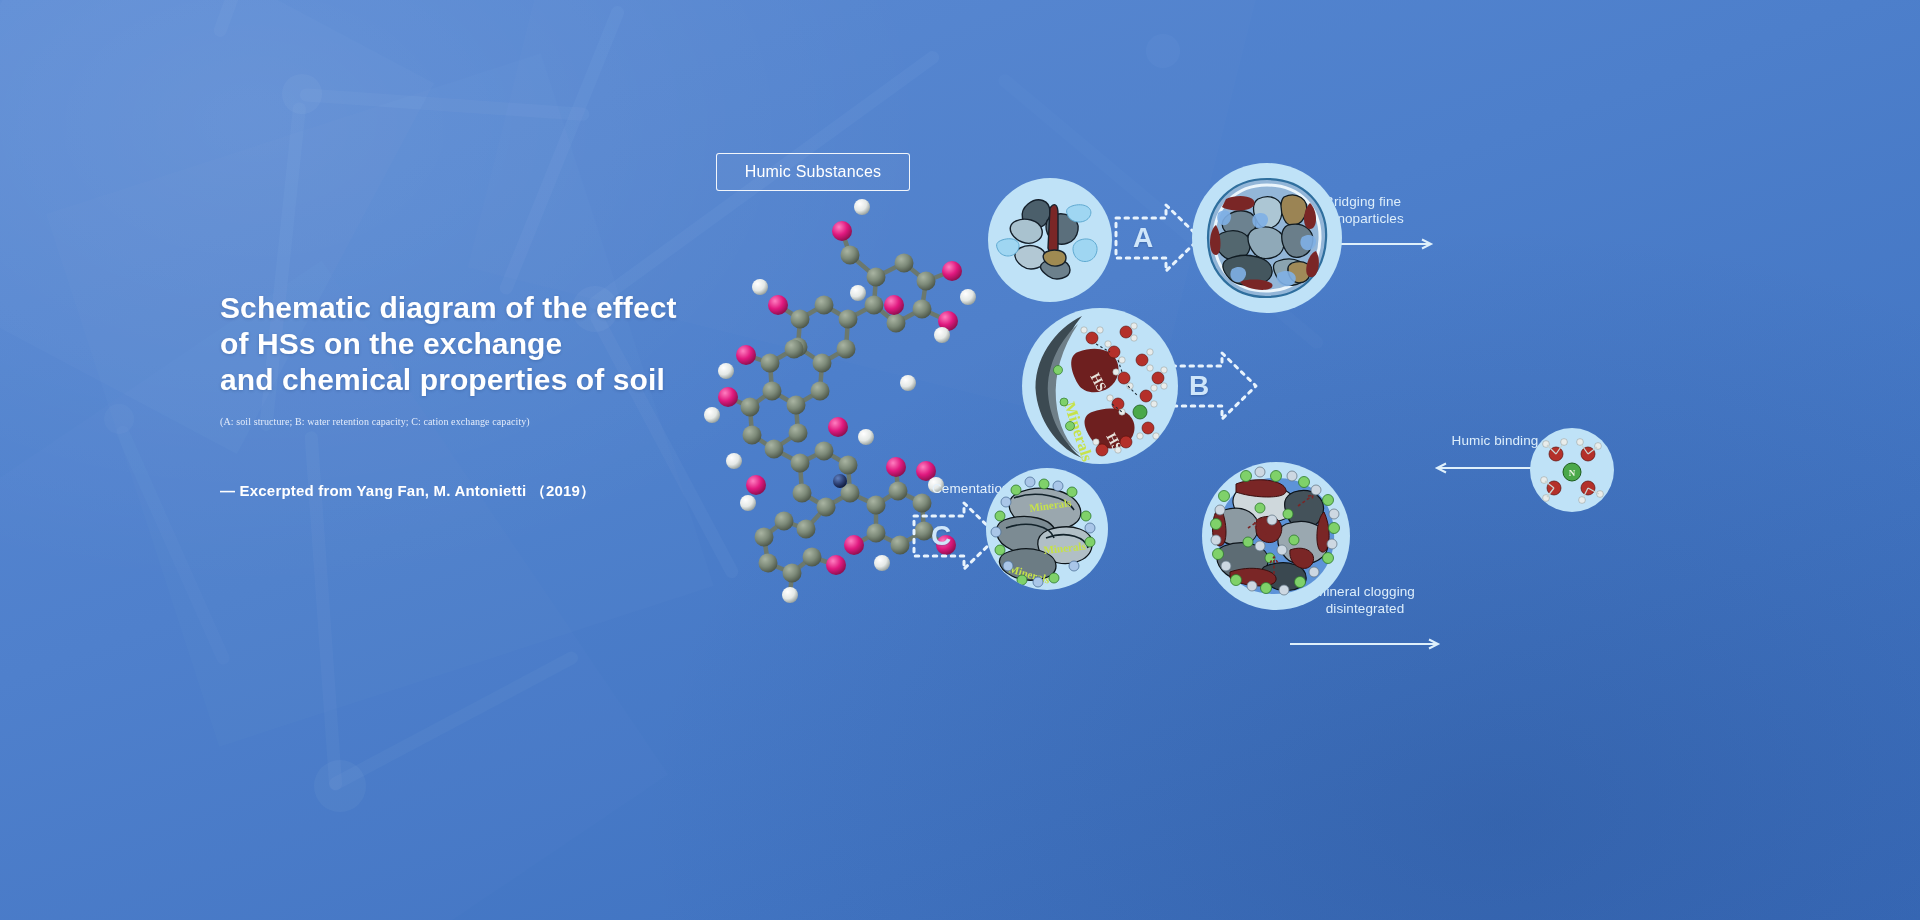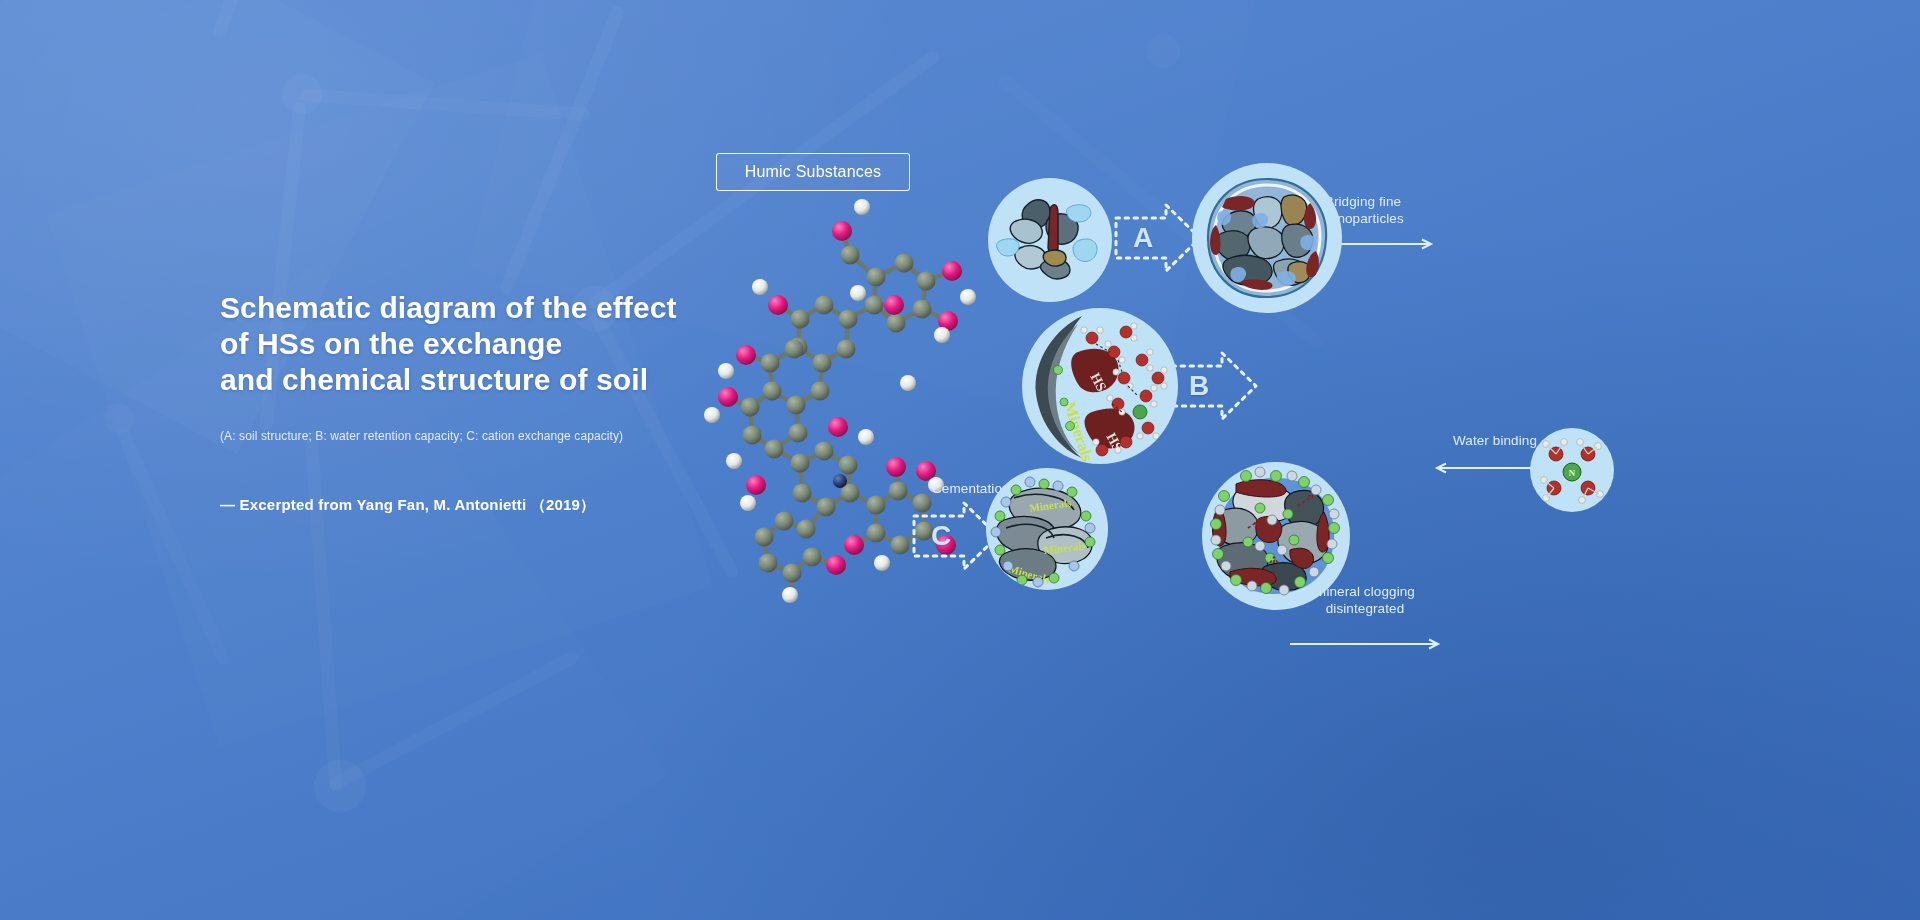--- a/index.html
+++ b/index.html
@@ -23,22 +23,22 @@
   .wm-facet{position:absolute;background:rgba(255,255,255,.035);}
 
   
   .text-block{position:absolute;left:220px;top:290px;width:700px;}
   .title{
     color:#ffffff;font-size:30px;line-height:36px;font-weight:bold;
     letter-spacing:.1px;margin:0;text-shadow:0 1px 3px rgba(20,48,95,.25);
   }
   .title span{display:block;}
   .caption{
-    color:#e3ecfb;font-size:12px;line-height:20px;margin-top:28px;
-    font-weight:400;letter-spacing:.1px;
+    color:#e3ecfb;font-size:10px;line-height:20px;margin-top:14px;
+    font-weight:400;letter-spacing:.1px;font-family:Liberation Serif, serif;
   }
   .attrib{
     color:#ffffff;font-size:15px;font-weight:bold;margin-top:50px;letter-spacing:.2px;
   }
 
   
   .hs-pill{
     position:absolute;left:716px;top:153px;width:192px;height:36px;
     border:1.6px solid rgba(255,255,255,.92);border-radius:3px;
     display:flex;align-items:center;justify-content:center;
@@ -97,21 +97,21 @@
     <div class="wm-node" style="left:572px;top:286px;width:46px;height:46px;"></div>
     <div class="wm-node" style="left:314px;top:760px;width:52px;height:52px;"></div>
     <div class="wm-node" style="left:1146px;top:34px;width:34px;height:34px;opacity:.65;"></div>
     <div class="wm-node" style="left:104px;top:404px;width:30px;height:30px;opacity:.65;"></div>
   </div>
 
   <div class="text-block">
     <h1 class="title">
       <span>Schematic diagram of the effect</span>
       <span>of HSs on the exchange</span>
-      <span>and chemical structure of soil</span>
+      <span>and chemical properties of soil</span>
     </h1>
     <div class="caption">(A: soil structure; B: water retention capacity; C: cation exchange capacity)</div>
     <div class="attrib">— Excerpted from Yang Fan, M. Antonietti （2019）</div>
   </div>
 
   <div class="hs-pill">
     <span>Humic Substances</span>
   </div>
 
   <div class="molecule">
@@ -355,21 +355,21 @@
         <g stroke="#20303a" stroke-width="1.1" stroke-dasharray="2.5 2.5" fill="none">
           <path d="M74 36 L88 44"></path>
             <path d="M96 52 L100 64"></path>
             <path d="M106 78 L116 88"></path>
           <path d="M90 96 L100 104"></path>
         </g>
       </g>
     </svg>
   </div>
 
-  <div class="flow-label" style="left:1430px;top:432px;width:130px;">Water binding</div>
+  <div class="flow-label" style="left:1430px;top:432px;width:130px;">Humic binding</div>
   <div class="flow-arrow" style="left:1432px;top:462px;width:130px;">
     <svg viewBox="0 0 130 12" width="130" height="12" xmlns="http://www.w3.org/2000/svg">
       <path d="M130 6 L6 6 M14 1.5 L5 6 L14 10.5" fill="none" stroke="#dff0fb" stroke-width="2"></path>
     </svg>
   </div>
 
   <div class="circ" style="left:1530px;top:428px;width:84px;height:84px;">
     <svg viewBox="0 0 84 84" xmlns="http://www.w3.org/2000/svg">
       <circle cx="42" cy="44" r="9" fill="#4aa84a" stroke="#1d5c1d" stroke-width="1"></circle>
       <text x="42" y="48" text-anchor="middle" fill="#e9f5e2" font-family="Liberation Serif, serif" font-size="9" font-weight="bold">N</text>

